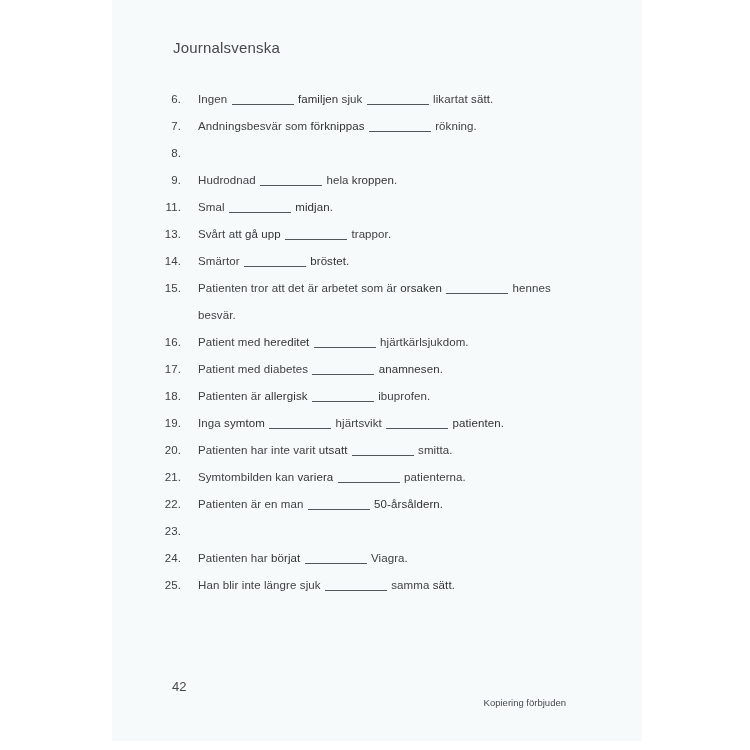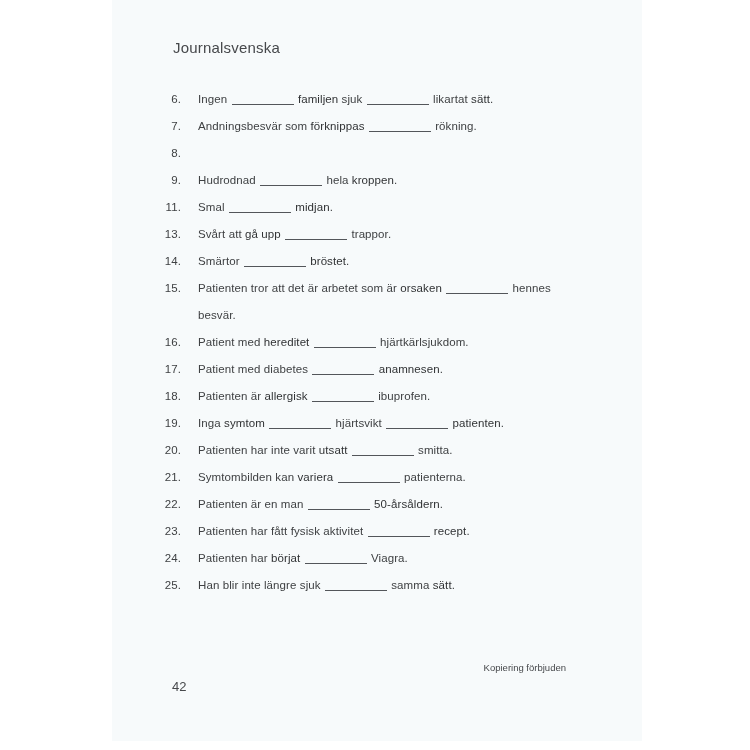--- a/index.html
+++ b/index.html
@@ -74,21 +74,21 @@
   .doc-footer-left {
     position: absolute;
     left: 60px;
     top: 679px;
     font-size: 13px;
     color: #46484b;
   }
   .doc-footer-right {
     position: absolute;
     right: 76px;
-    top: 662px;
+    top: 697px;
     font-size: 9.5px;
     color: #46484b;
   }
 </style>
 </head>
 <body>
 
 <div class="canvas">
   <div class="page">
     <div class="doc-header">Journalsvenska</div>
@@ -148,21 +148,20 @@
         <div class="row">
           <span class="num">21.</span>
           <span class="txt"><span>Symtombilden kan </span><strong>variera</strong><span> </span><span class="blank"></span><span> patienterna.</span></span>
         </div>
         <div class="row">
           <span class="num">22.</span>
           <span class="txt"><span>Patienten är en man </span><span class="blank"></span><span> </span><strong>50-årsåldern</strong><span>.</span></span>
         </div>
         <div class="row">
           <span class="num">23.</span>
-          <span class="txt"><span>Patienten har fått fysisk aktivitet </span><span class="blank"></span><span> </span><strong>recept</strong><span>.</span></span>
         </div>
         <div class="row">
           <span class="num">24.</span>
           <span class="txt"><span>Patienten har </span><strong>börjat</strong><span> </span><span class="blank"></span><span> Viagra.</span></span>
         </div>
         <div class="row">
           <span class="num">25.</span>
           <span class="txt"><span>Han blir inte längre sjuk </span><span class="blank"></span><span> samma </span><strong>sätt</strong><span>.</span></span>
         </div>
       </div>

